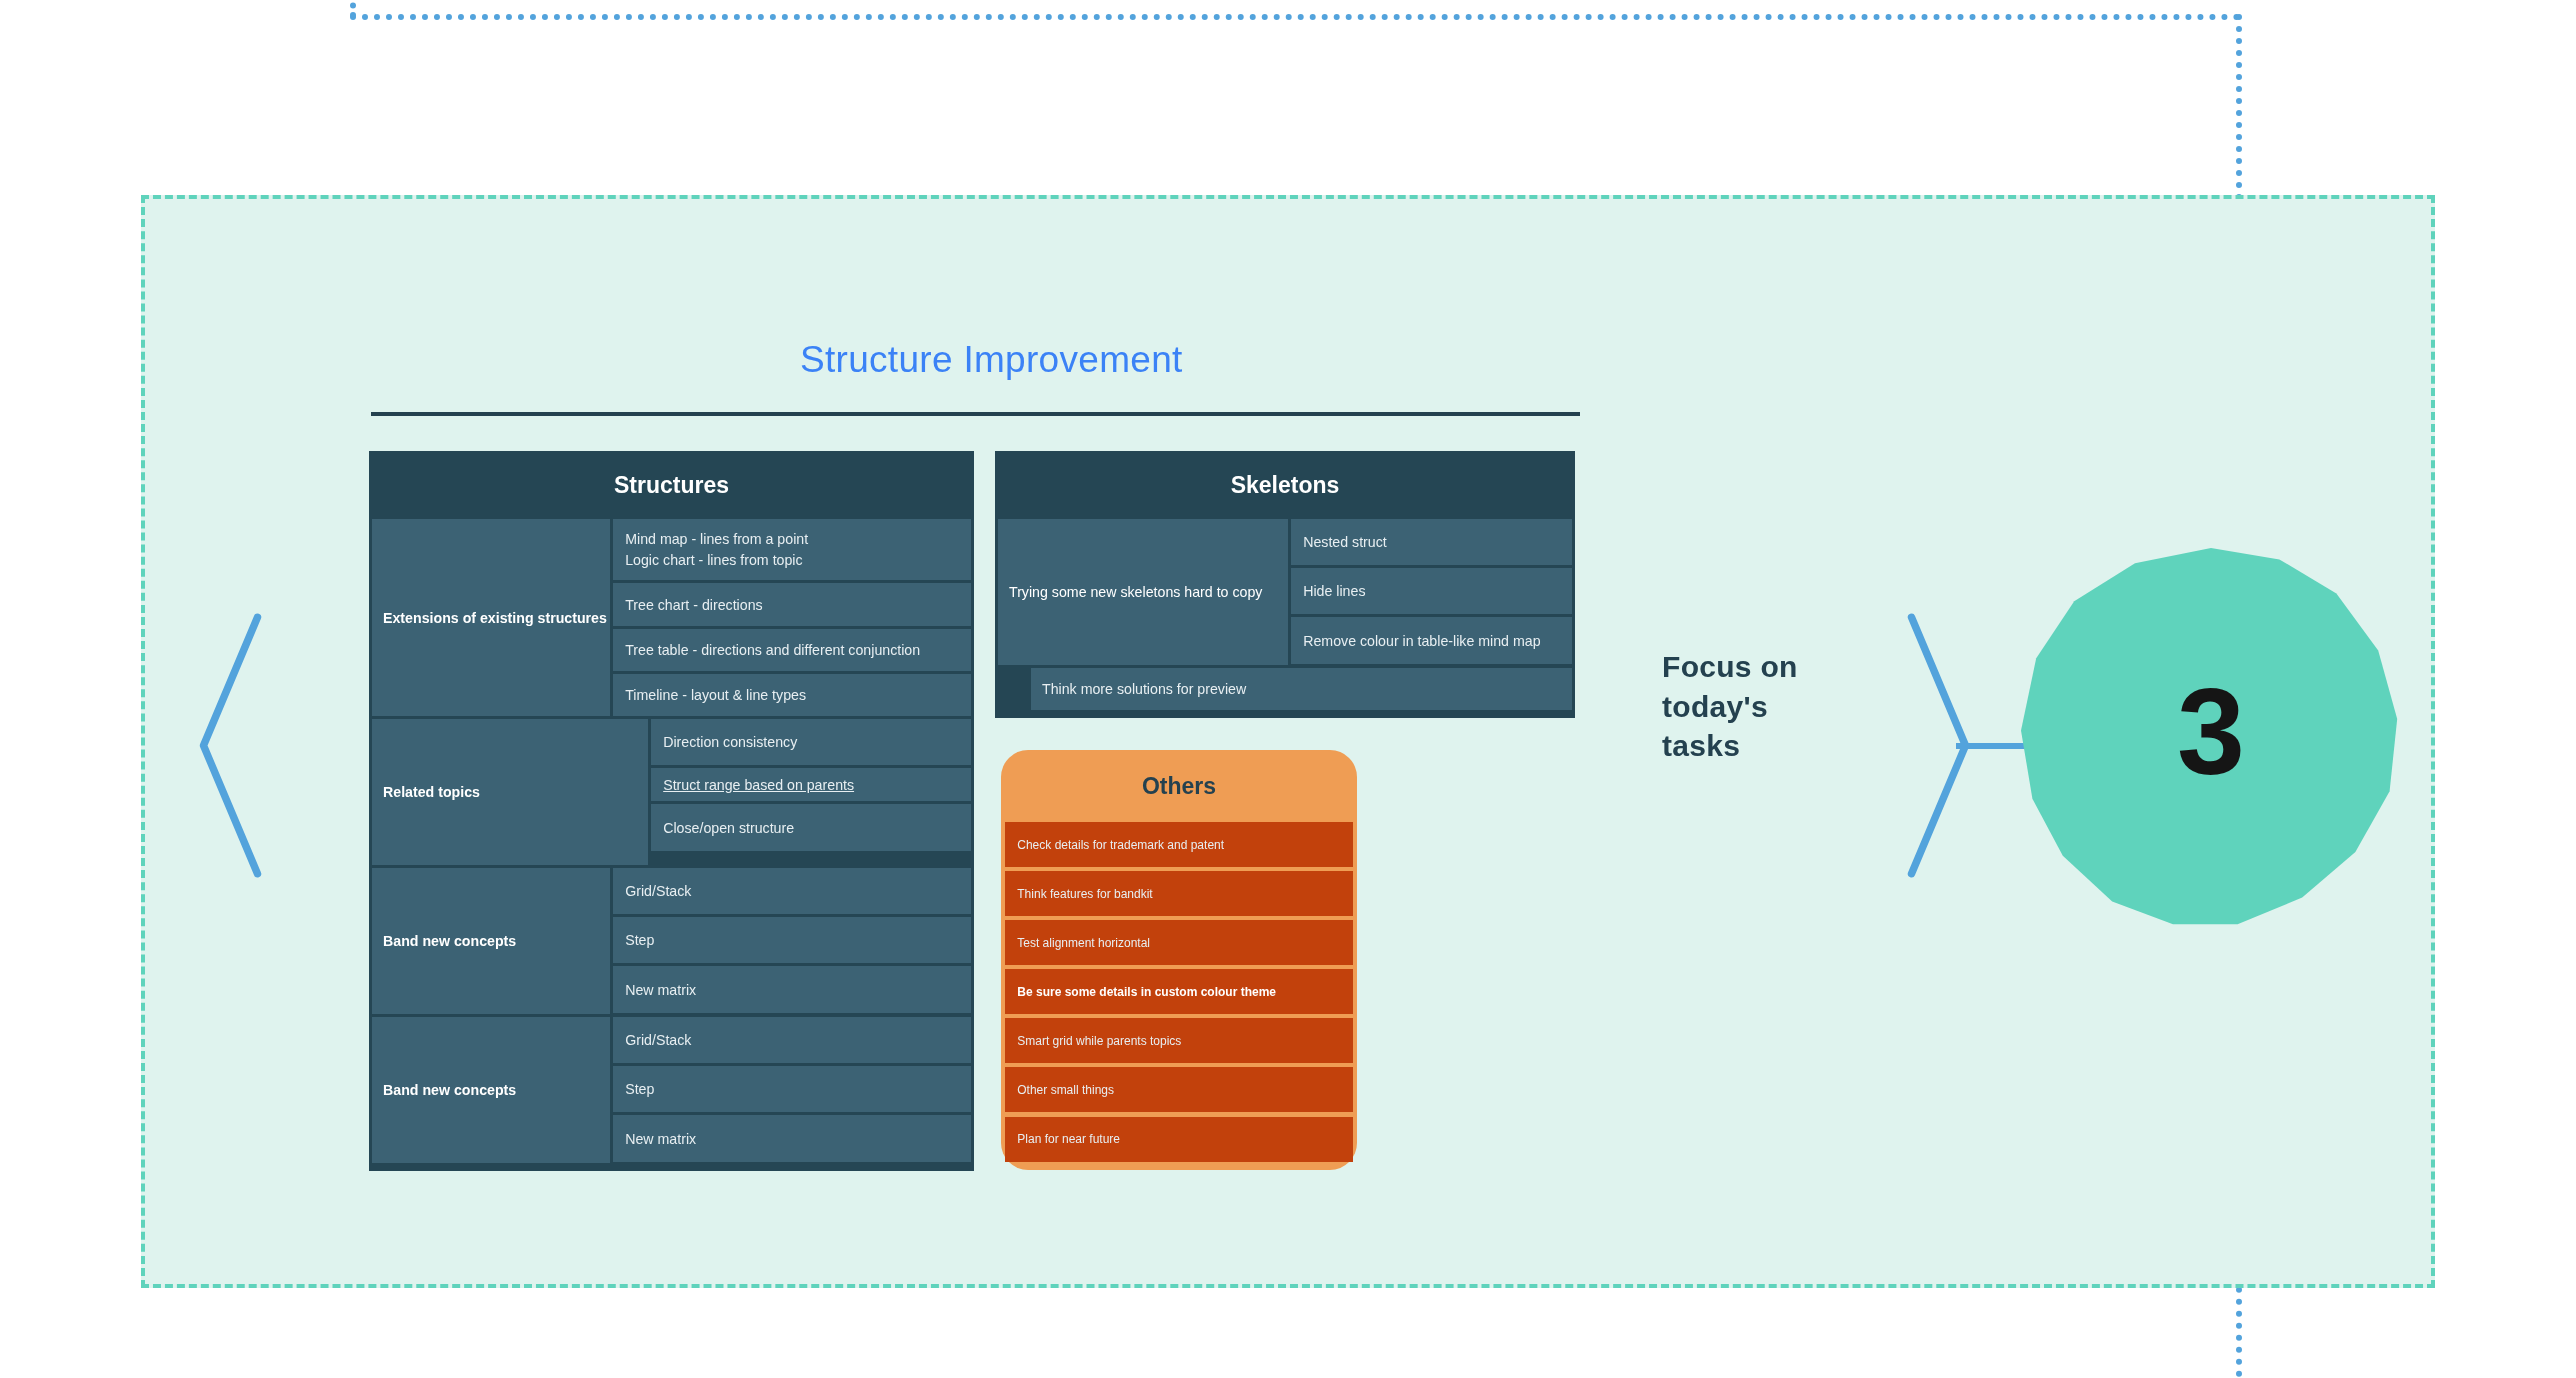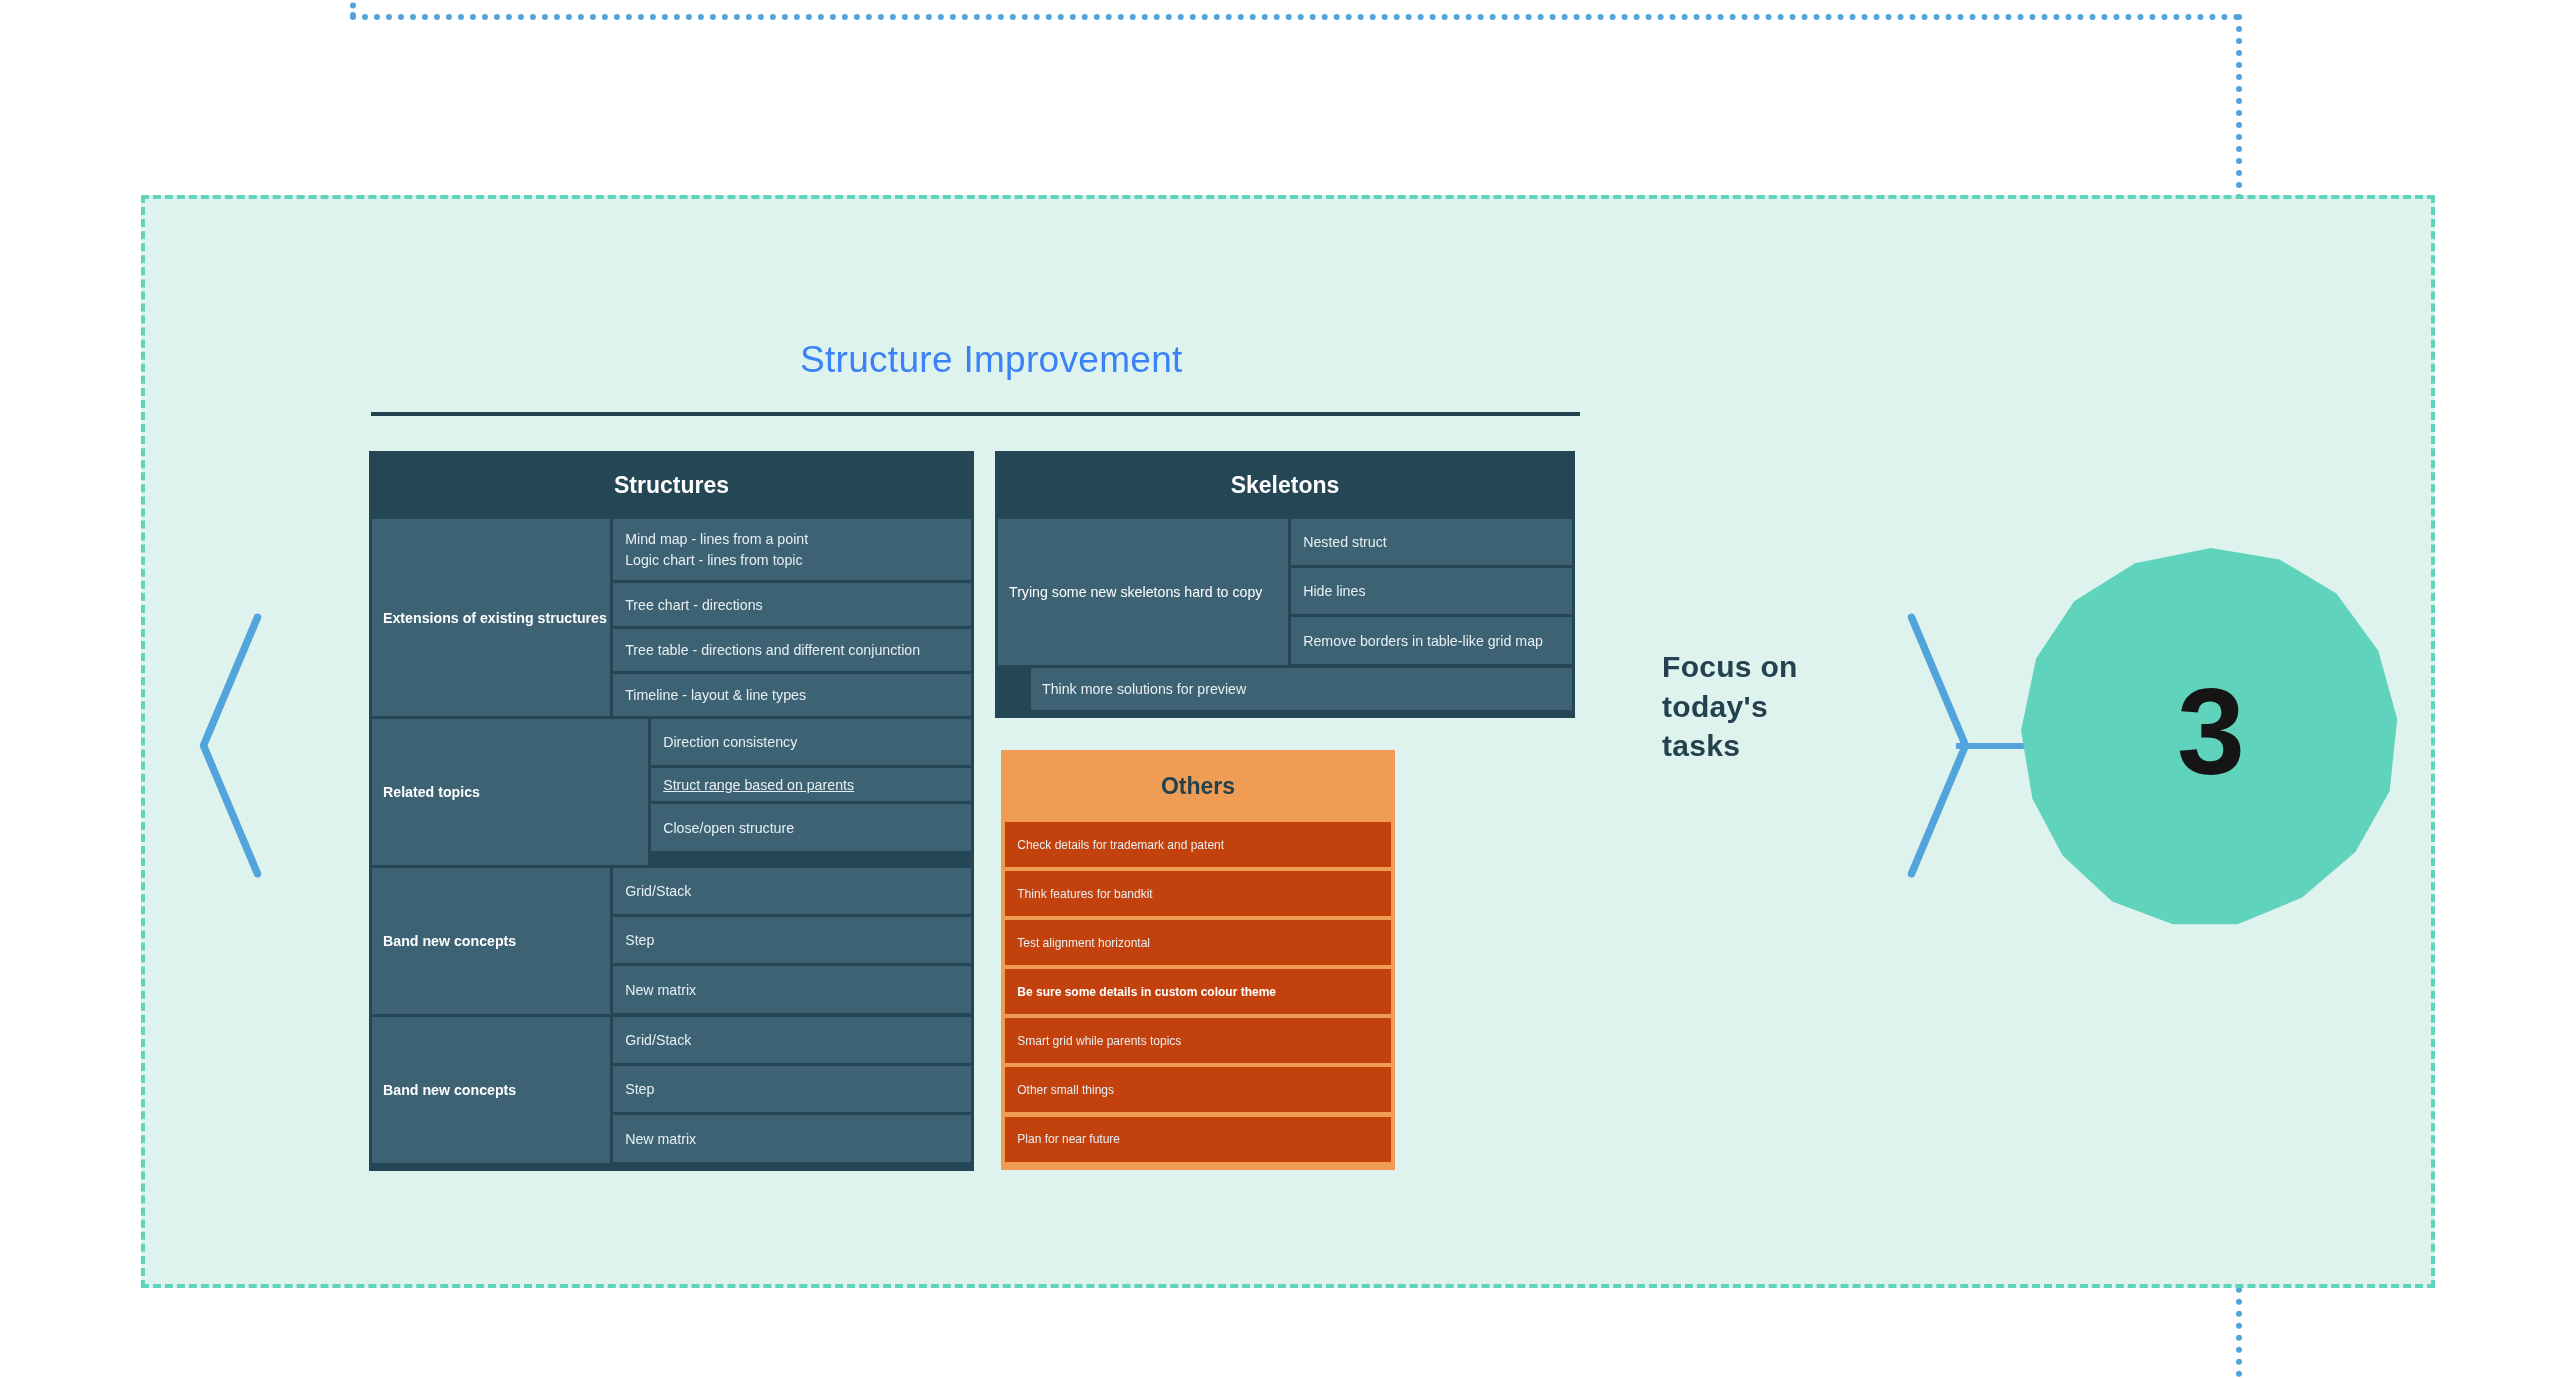--- a/index.html
+++ b/index.html
@@ -248,29 +248,29 @@
 
   <div class="tbl" style="left:995px; top:451px; width:580px;">
     <div class="tbl-head" style="height:68px;">Skeletons</div>
     <div class="tbl-body">
 
       <div class="grp">
         <div class="grp-label" style="width:293px; height:149px; font-weight:normal;">Trying some new skeletons hard to copy</div>
         <div class="grp-rows">
           <div class="cell" style="height:49px;">Nested struct</div>
           <div class="cell" style="height:49px;">Hide lines</div>
-          <div class="cell" style="height:50px;">Remove borders in table-like grid map</div>
+          <div class="cell" style="height:50px;">Remove colour in table-like mind map</div>
         </div>
       </div>
 
       <div class="fullrow" style="height:45px;margin-left:33px;">Think more solutions for preview</div>
     </div>
   </div>
 
-  <div class="tbl-others" style="left:1001px; top:750px; width:394px;">
+  <div class="tbl-others" style="left:1001px; top:750px; width:356px;border-radius:27px;">
     <div class="others-head" style="height:72px;">Others</div>
     <div>
       <div class="others-cell" style="height:45px;">Check details for trademark and patent</div>
       <div class="others-cell" style="height:45px;">Think features for bandkit</div>
       <div class="others-cell" style="height:45px;">Test alignment horizontal</div>
       <div class="others-cell bold" style="height:45px;">Be sure some details in custom colour theme</div>
       <div class="others-cell" style="height:45px;">Smart grid while parents topics</div>
       <div class="others-cell" style="height:45px;">Other small things</div>
       <div class="others-cell" style="height:45px;">Plan for near future</div>
     </div>

